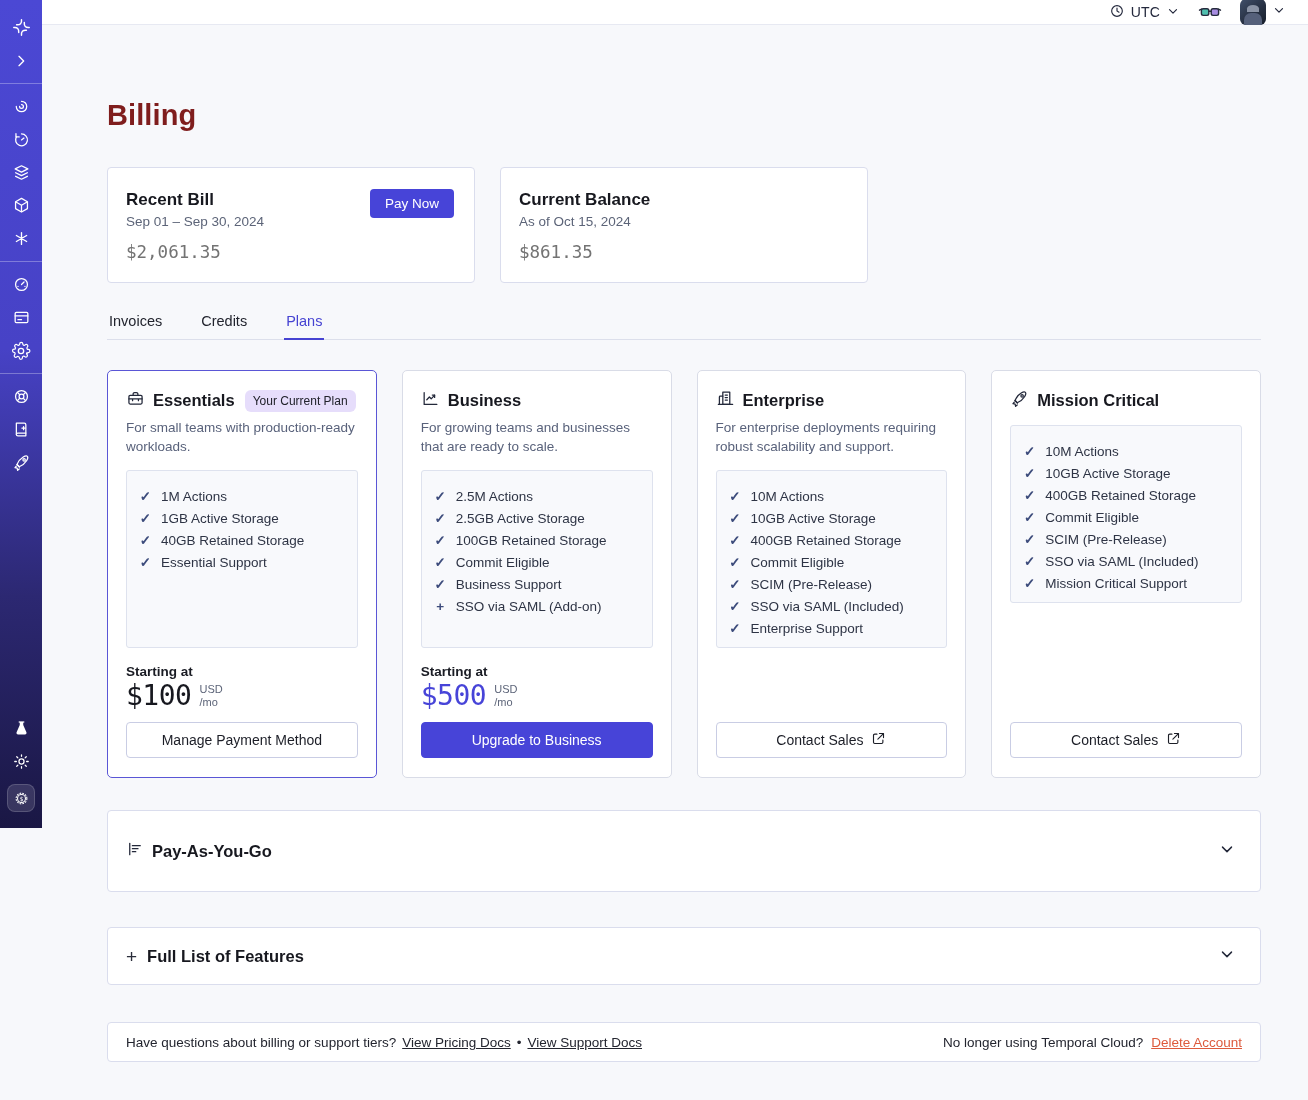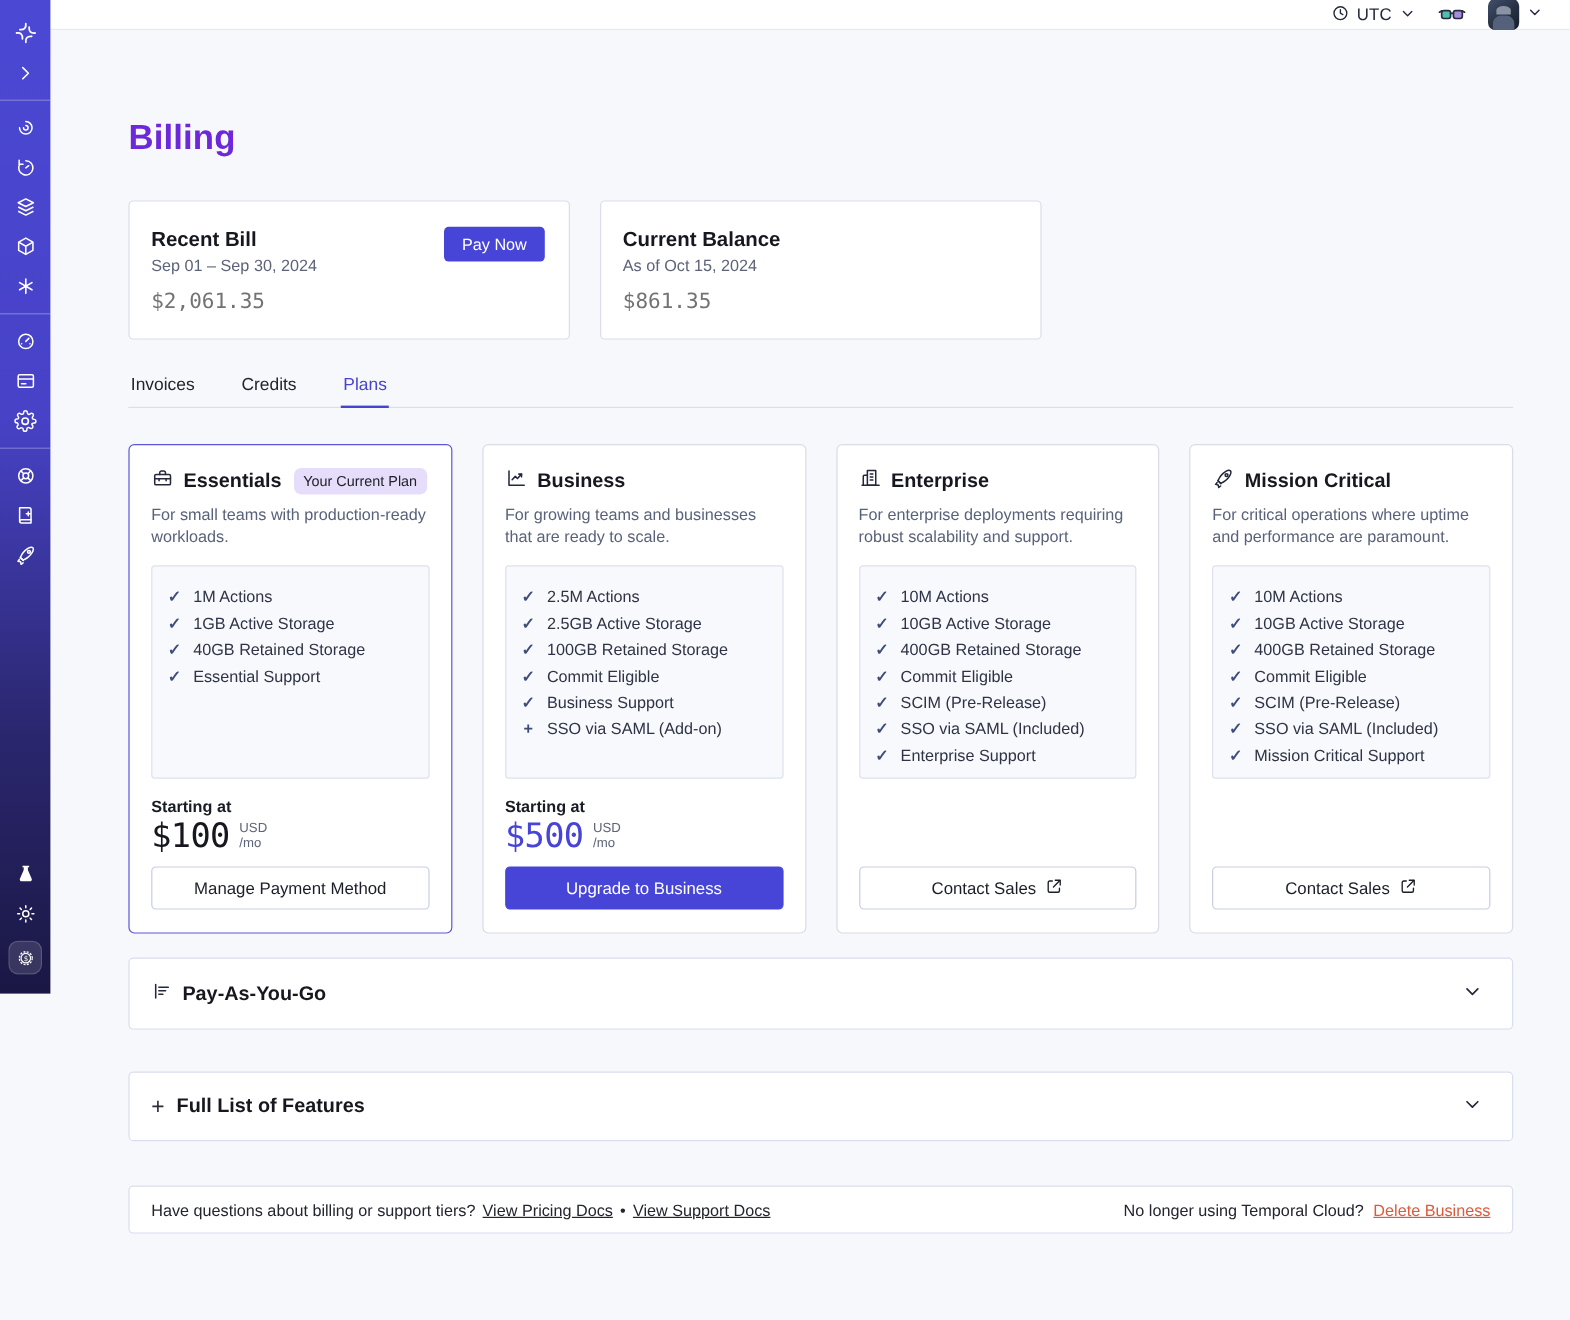--- a/index.html
+++ b/index.html
@@ -53,21 +53,21 @@
     content:""; position:absolute; left:7px; top:6px; width:12px; height:7px;
     border-radius:50% 50% 0 0; background:#8a93a5;
   }
   .avatar::before {
     content:""; position:absolute; left:4px; top:14px; width:18px; height:12px;
     border-radius:7px 7px 0 0; background:#55607a;
   }
 
   
   .main { position:absolute; left:0; right:0; top:43px; bottom:0; padding:0 47px 0 107px; }
-  .page-title { font-size:29px; font-weight:700; letter-spacing:.1px; color:#6d28d9; margin-top:56px; }
+  .page-title { font-size:29px; font-weight:700; letter-spacing:.1px; color:#7f1d1d; margin-top:56px; }
 
   .summary-row { display:flex; gap:25px; margin-top:35px; }
   .summary-card {
     width:368px; height:116px; background:#fff; border:1px solid #dadded; border-radius:4px;
     padding:22px 18px; position:relative;
   }
   .summary-title { font-size:17px; font-weight:700; color:#17181f; }
   .summary-sub { font-size:13.5px; color:#5c6478; margin-top:4px; }
   .summary-amount { font-size:17.5px; margin-top:13px; color:#737373; }
   .paynow-btn {
@@ -117,21 +117,21 @@
   }
   .plan-btn.outline { background:#fff; border:1px solid #c9cde4; color:#1c1e27; }
   .plan-btn.primary { background:#4744d8; border:1px solid #4744d8; color:#fff; }
 
   
   .panel {
     background:#fff; border:1px solid #dadded; border-radius:4px;
     display:flex; align-items:center; justify-content:space-between; padding:0 24px 0 18px;
     cursor:pointer;
   }
-  .panel-payg { height:60px; margin-top:20px; }
+  .panel-payg { height:82px; margin-top:32px; }
   .panel-features { height:58px; margin-top:35px; }
   .payg-left { display:flex; flex-direction:column; gap:3px; }
   .payg-title-row { display:flex; align-items:center; gap:8px; }
   .panel-title { font-size:16.5px; font-weight:700; color:#17181f; }
   .payg-desc { font-size:13.5px; color:#59627b; }
   .feat-title-row { display:flex; align-items:center; gap:10px; }
   .plus-glyph { font-size:19px; font-weight:400; color:#2a2d3a; line-height:1; }
 
   
   .footerbar {
@@ -475,21 +475,20 @@
         <span>
           <svg width="19" height="19" viewBox="0 0 24 24" fill="none" stroke="#23283a" stroke-width="1.6" stroke-linecap="round" stroke-linejoin="round">
             <path d="M6.3 14.6C7.9 10.7 10.6 7.3 14.2 5.1c2.4-1.4 4.4-1.6 5.2-.8.8.8.6 2.8-.8 5.2-2.2 3.6-5.6 6.3-9.5 7.9z"></path>
             <circle cx="15.3" cy="8.7" r="1.5"></circle>
               <path d="M6.3 14.6l3.1 3.1"></path>
               <path d="M5.4 16.5l-1.6 2 2.7.6.6 2.7 2-1.6"></path>
           </svg>
         </span>
         <span class="plan-name">Mission Critical</span>
       </div>
-      <p class="plan-desc">For critical operations where uptime and performance are paramount.</p>
       <ul class="feat-box">
         <li class="feat">
             <span class="fmark">✓</span>
             <span>10M Actions</span>
           </li>
         <li class="feat">
             <span class="fmark">✓</span>
             <span>10GB Active Storage</span>
           </li>
         <li class="feat">
@@ -559,16 +558,16 @@
 
   <section class="footerbar">
     <div class="footer-left">
       <span>Have questions about billing or support tiers?</span>
       <a class="flink">View Pricing Docs</a>
       <span class="fdot">•</span>
       <a class="flink">View Support Docs</a>
     </div>
     <div class="footer-right">
       <span>No longer using Temporal Cloud?</span>
-      <a class="delete-link">Delete Business</a>
+      <a class="delete-link">Delete Account</a>
     </div>
   </section>
 </main>
 
 </body></html>

